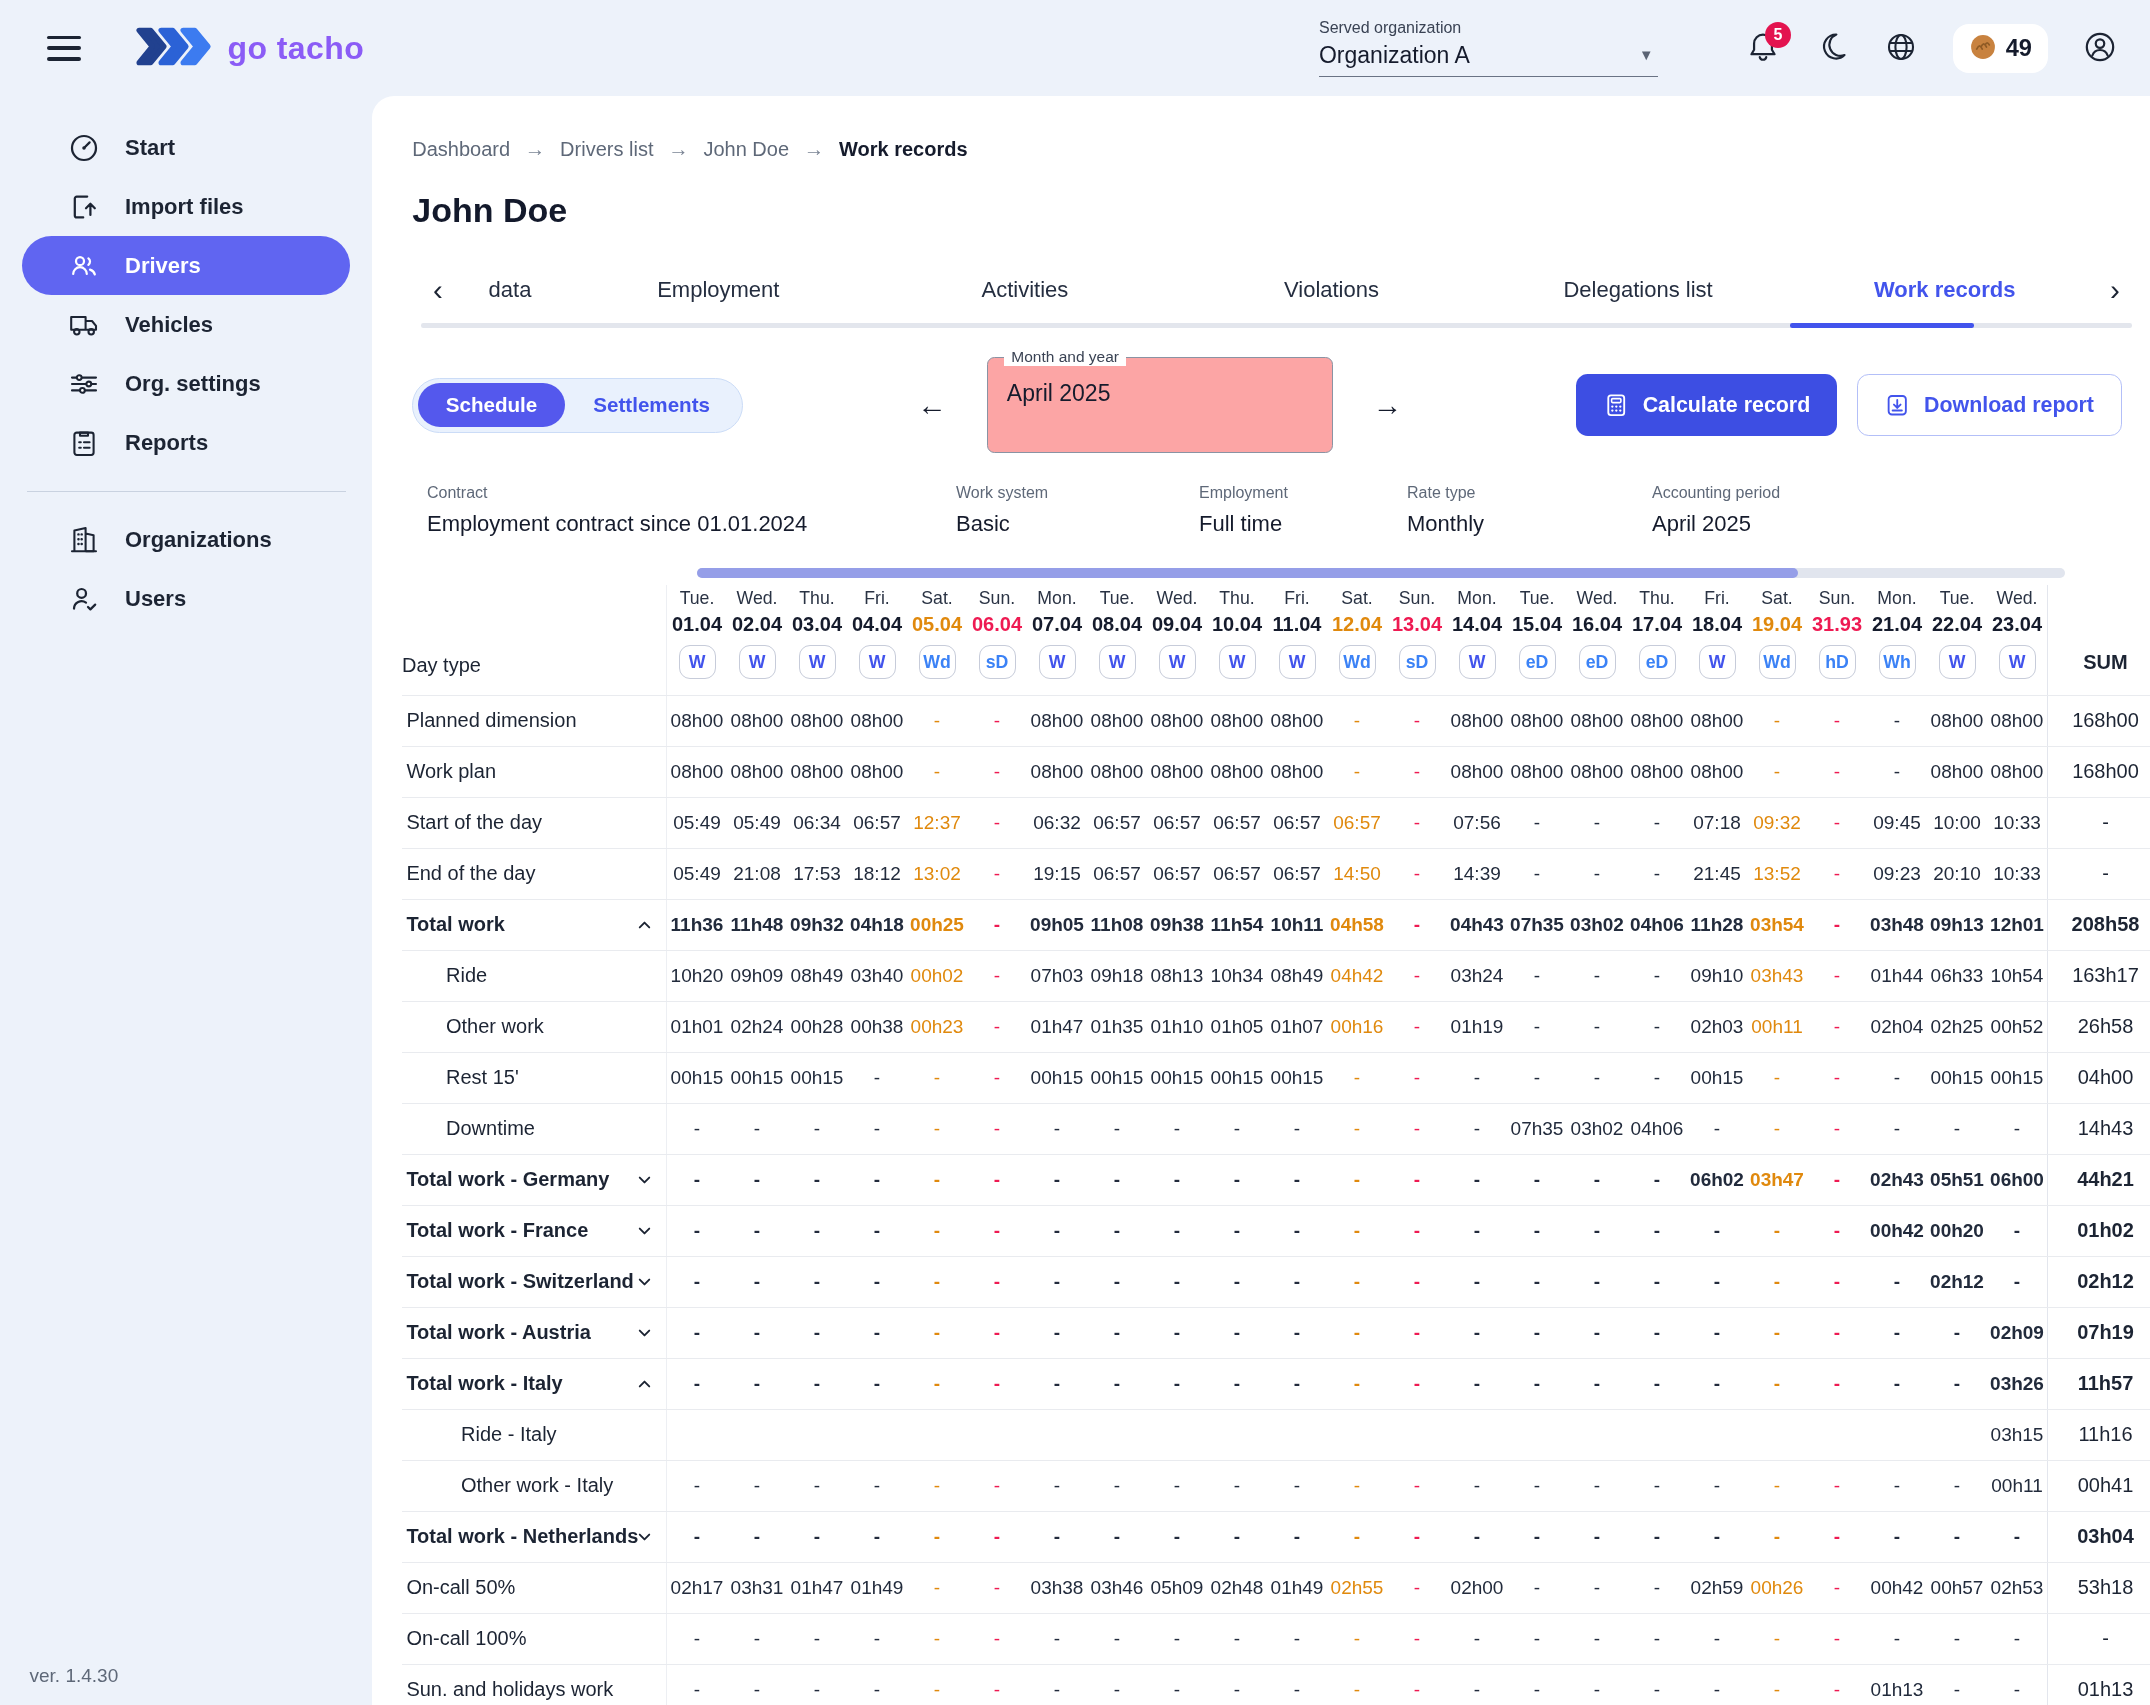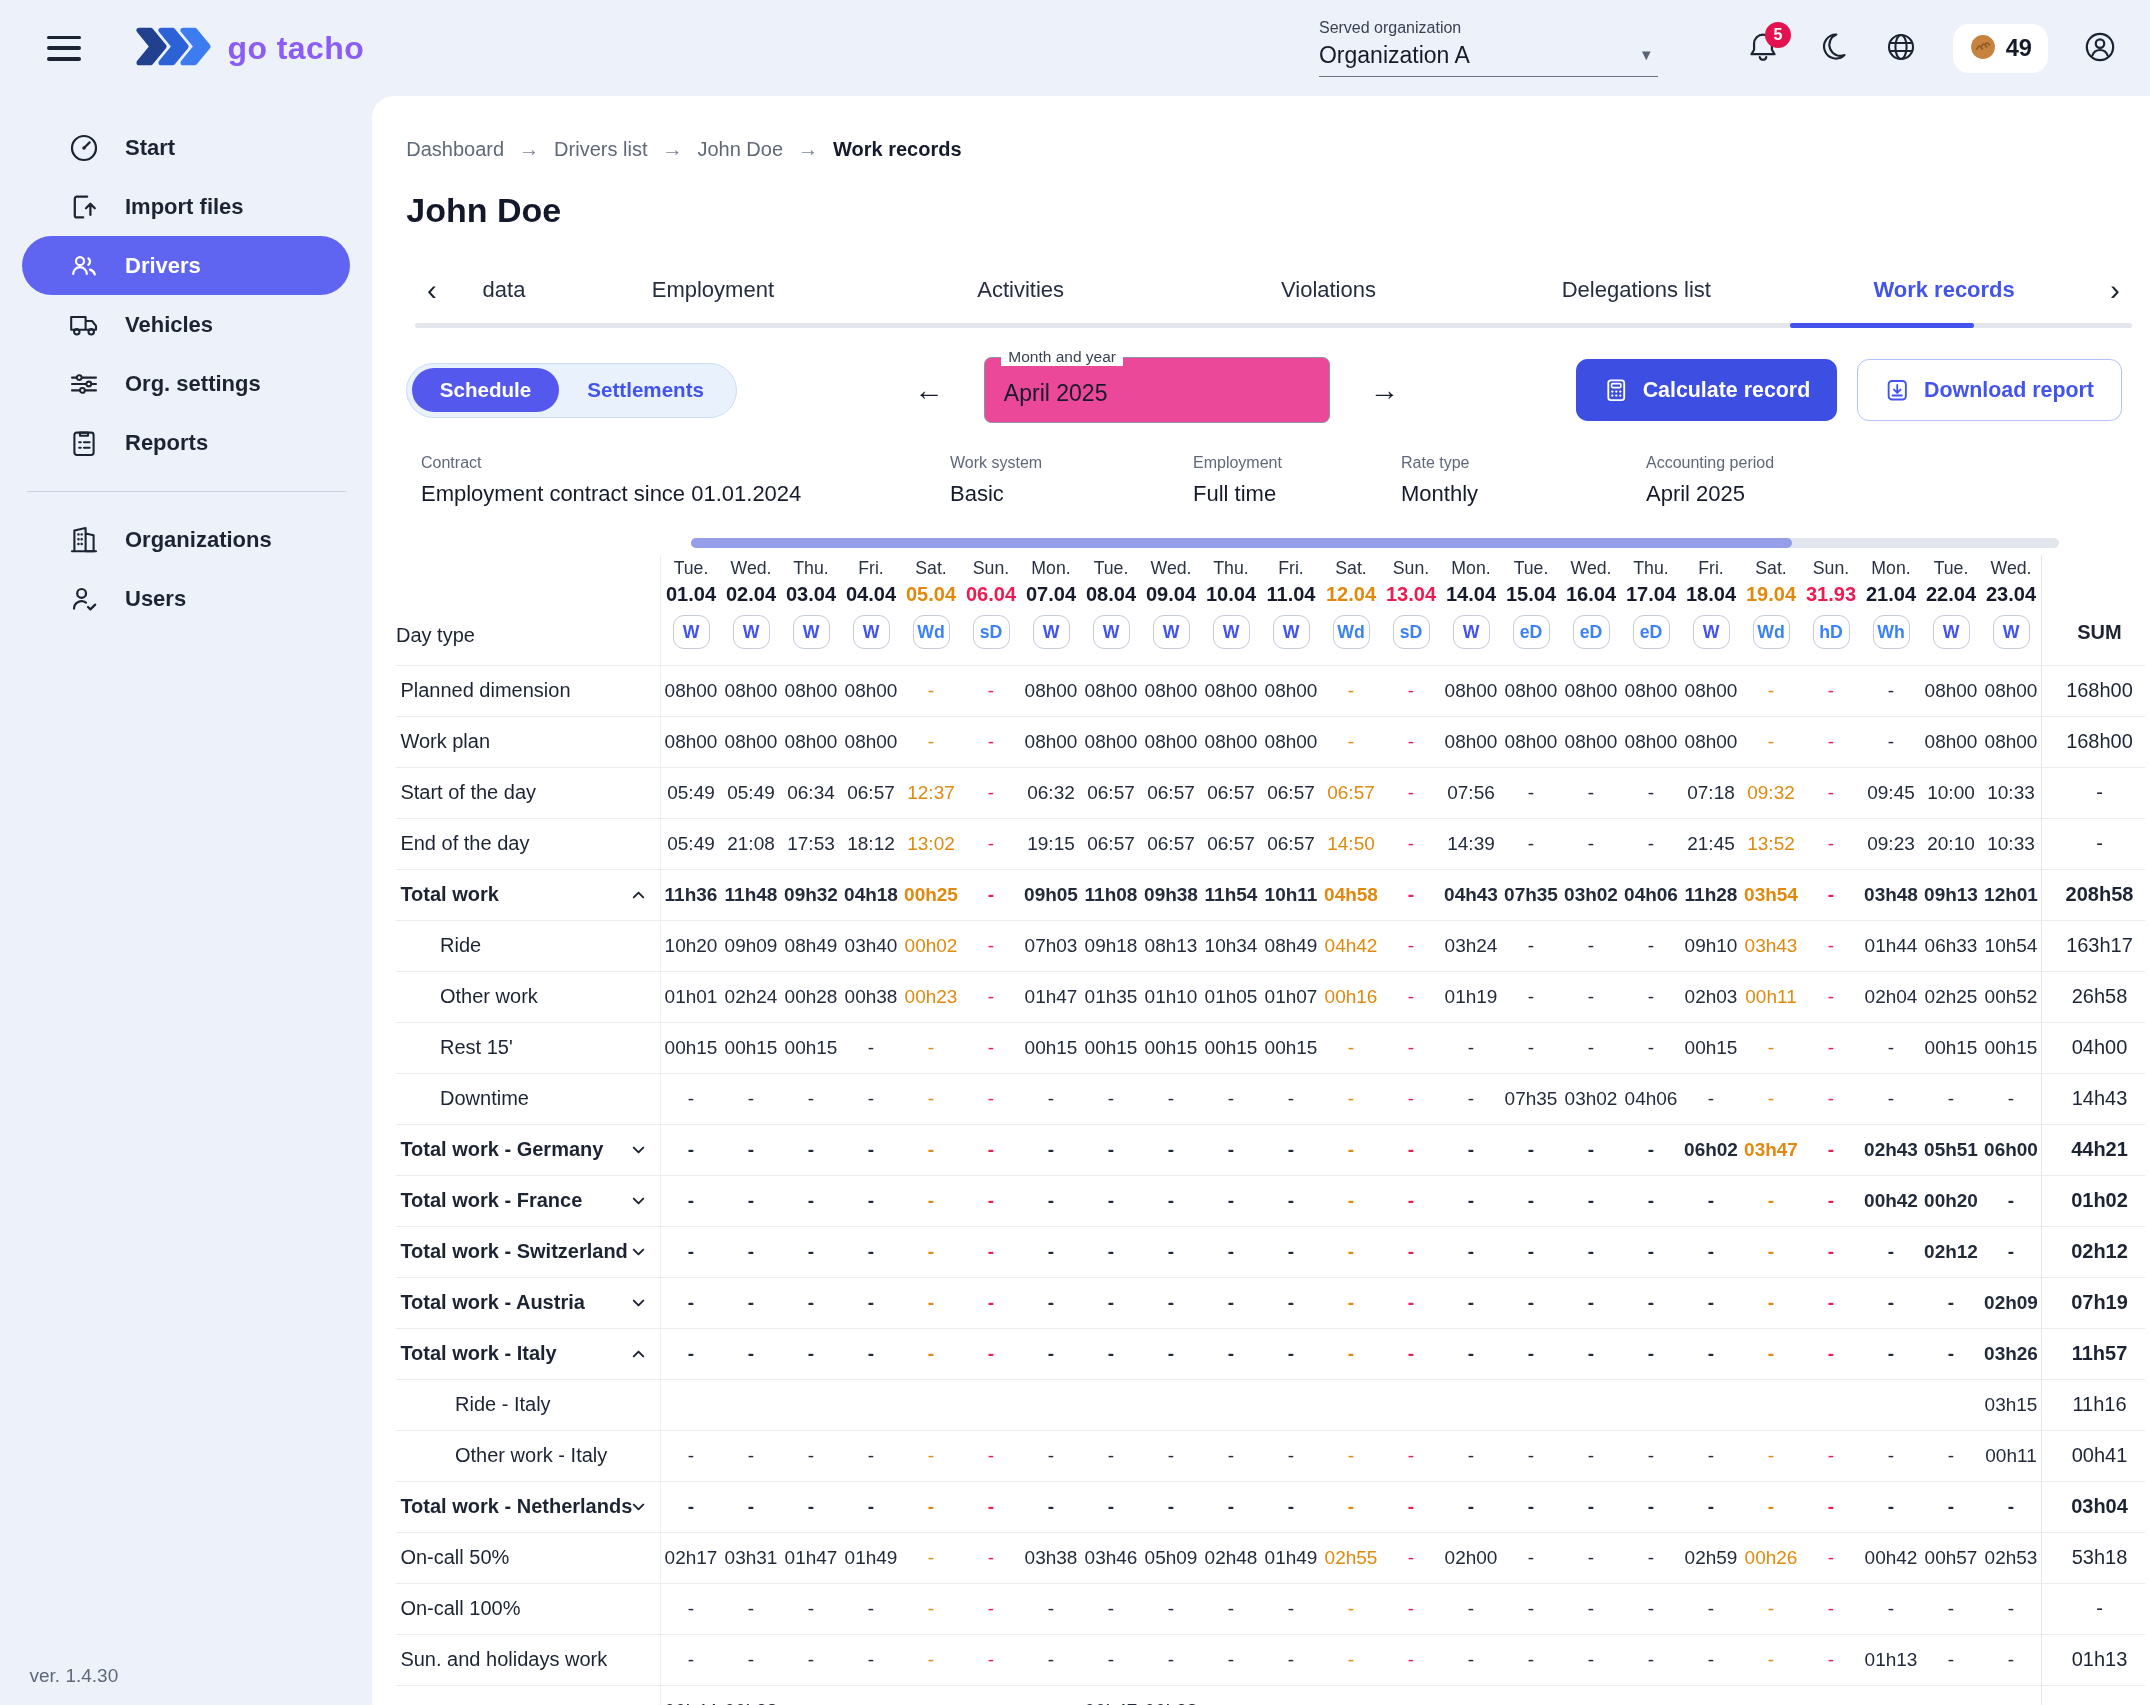--- a/index.html
+++ b/index.html
@@ -27,21 +27,21 @@
 
   
   .sidebar{position:absolute;top:96px;left:0;width:372px;bottom:0;padding-top:22px}
   .side-item{display:flex;align-items:center;gap:25px;height:59px;padding-left:46px;margin:0 22px;border-radius:29.5px;font-size:22px;font-weight:600;color:#1C2433;cursor:pointer}
   .side-item svg{flex:0 0 32px}
   .side-item.active{background:#6065F1;color:#fff}
   .side-divider{height:0.7px;background:#C9D2E0;margin:19px 26.5px}
   .version{position:absolute;left:29.5px;bottom:19px;font-size:19px;color:#5E6878}
 
   
-  .main{position:absolute;top:96px;left:372px;right:0;bottom:0;background:#fff;border-top-left-radius:22px;padding-left:24px;overflow:hidden}
+  .main{position:absolute;top:96px;left:372px;right:0;bottom:0;background:#fff;border-top-left-radius:22px;padding-left:30px;overflow:hidden}
   .crumbs{display:flex;align-items:center;gap:14.7px;margin-top:41px;padding-left:10.3px;font-size:20px;color:#5E6878}
   .crumb{cursor:pointer}
   .crumb.current{color:#151B2C;font-weight:700;cursor:default}
   .crumb-arrow{color:#7A8494;font-size:20.6px}
   .page-title{margin-top:29.5px;padding-left:10.3px;font-size:34px;font-weight:700;color:#13192B}
 
   
   .tabs-wrap{margin-top:38px;position:relative}
   .tabs{display:flex;align-items:center;height:44px;padding:0 19px}
   .tab-scroll{width:34px;font-size:29.5px;color:#1C2433;text-align:center;cursor:pointer;user-select:none}
@@ -51,21 +51,21 @@
   .tab-track{position:relative;height:4.4px;background:#E3E6ED;margin:11.8px 19px 0 19px;border-radius:2.2px}
   .tab-indicator{position:absolute;right:158px;width:184px;height:4.4px;background:#4254EC;border-radius:2.2px}
 
   
   .toolbar{display:flex;align-items:center;margin-top:29.5px;padding:0 29.5px 0 10.3px}
   .seg{display:flex;align-items:center;background:#E9F1FD;border:1.5px solid #CBDCF7;border-radius:736px;padding:4.4px}
   .seg-btn{border-radius:736px;padding:10.3px 28px;font-size:20.6px;font-weight:600;color:#4254EC;cursor:pointer;white-space:nowrap}
   .seg-btn.on{background:#5458ED;color:#fff}
   .month-zone{display:flex;align-items:center;gap:40px;margin:0 auto}
   .nav-arrow{font-size:29.5px;color:#151B2C;cursor:pointer;user-select:none}
-  .month-box{position:relative;width:346px;height:66px;border:1.5px solid #8A93A3;border-radius:7.4px;background:#ec4899;cursor:pointer}
+  .month-box{position:relative;width:346px;height:96px;border:1.5px solid #8A93A3;border-radius:7.4px;background:#fca5a5;cursor:pointer}
   .month-box .legend{position:absolute;top:-10.3px;left:16px;background:#fff;padding:0 7.4px;font-size:15.5px;color:#3A4354}
   .month-box .val{position:absolute;left:19px;top:22px;font-size:23px;color:#151B2C}
   .actions{display:flex;align-items:center;gap:20px}
   .btn{display:flex;align-items:center;gap:13.3px;height:62px;border-radius:11.8px;padding:0 26.5px;font-size:21.4px;font-weight:600;cursor:pointer;white-space:nowrap}
   .btn.primary{background:#3D4EE3;color:#fff}
   .btn.ghost{background:#fff;color:#4254EC;border:1.5px solid #B3BFF8}
 
   
   .details{display:flex;margin-top:31px;padding-left:25px}
   .detail{padding-right:22px}

